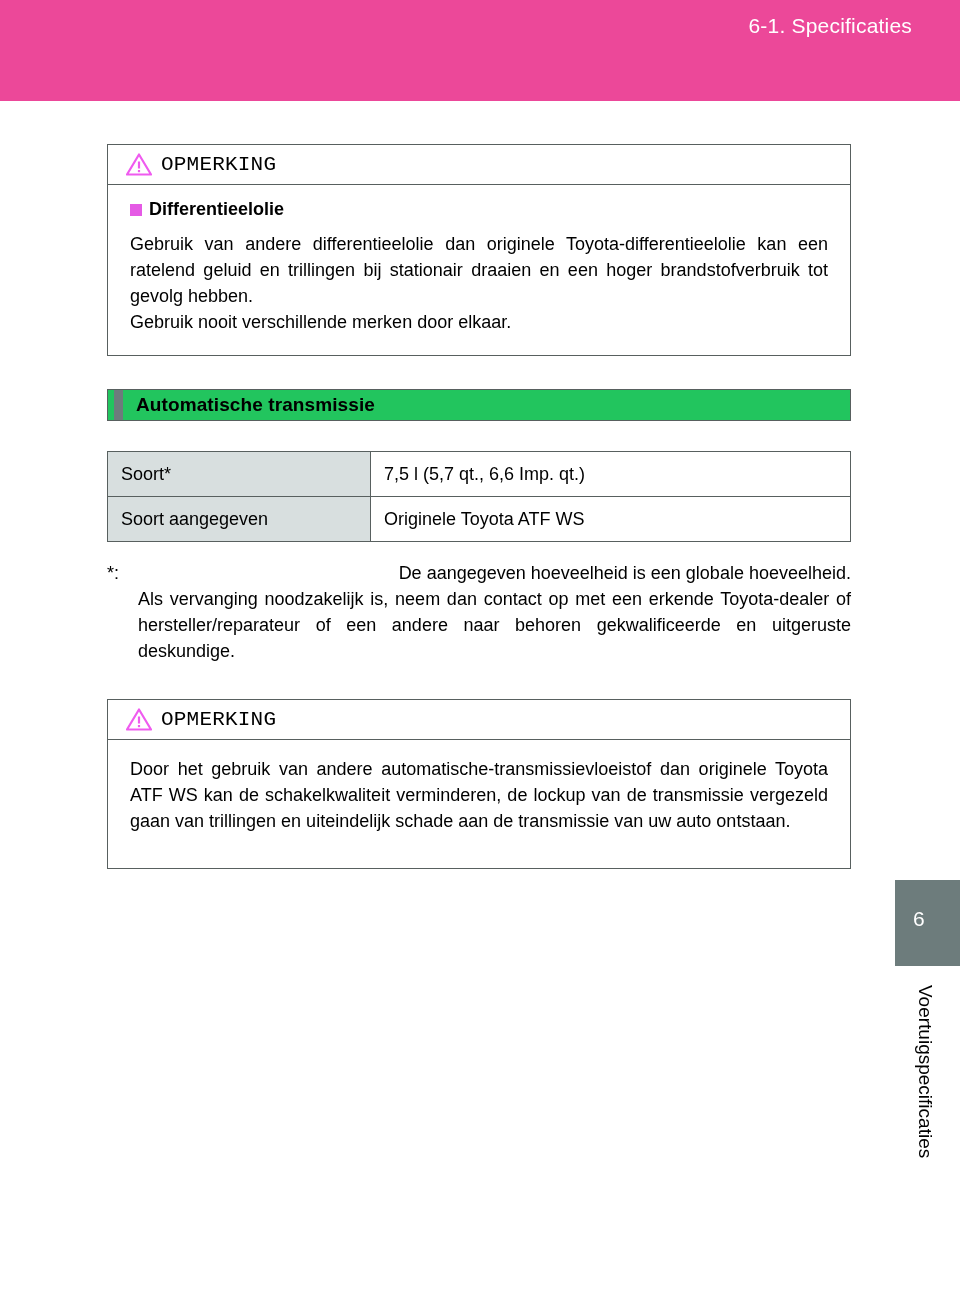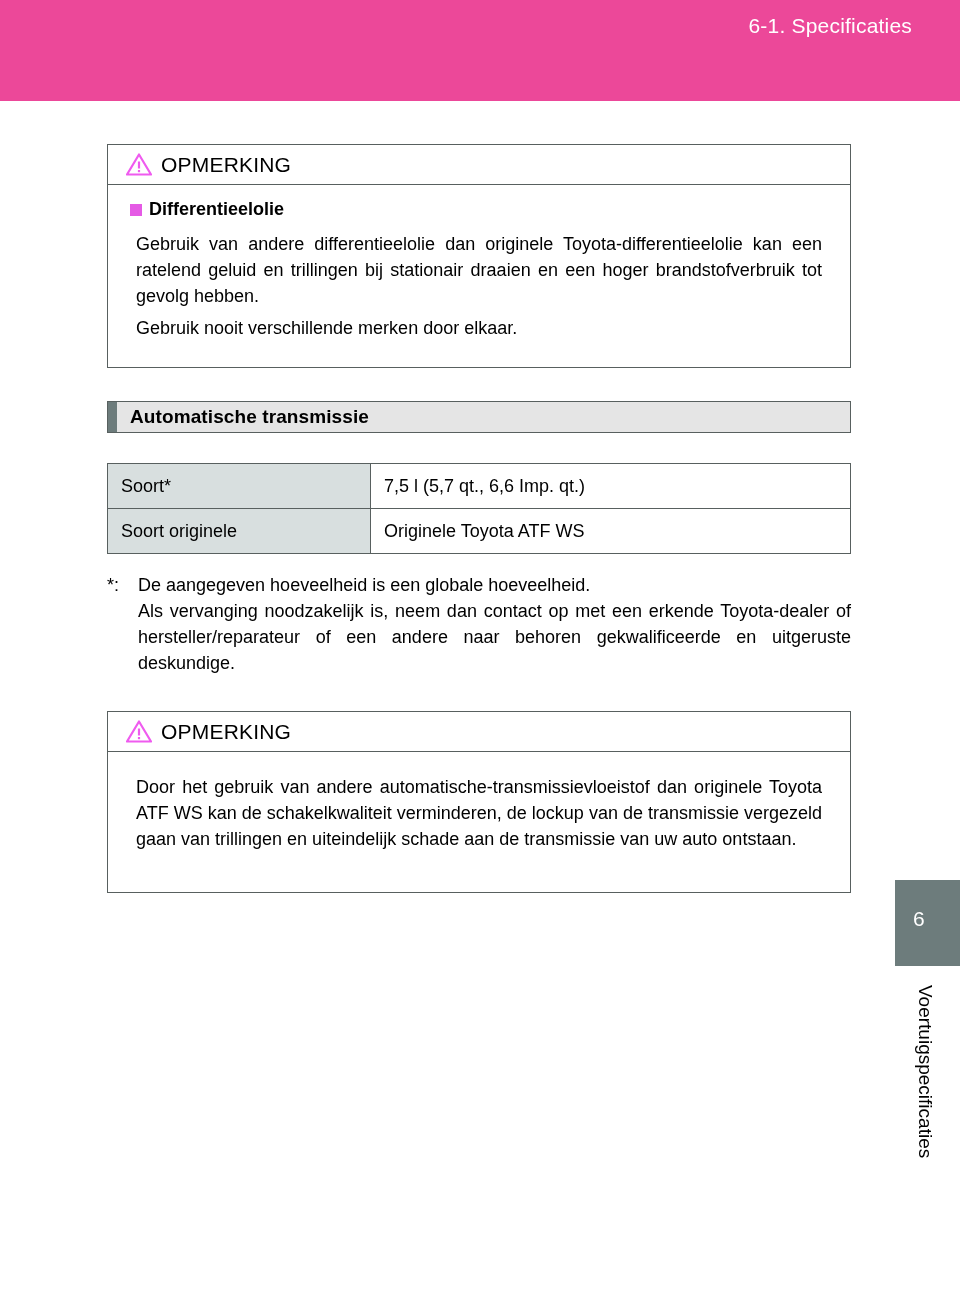--- a/index.html
+++ b/index.html
@@ -62,20 +62,21 @@
     width: 26px;
     height: 23px;
     margin-right: 9px;
     flex: 0 0 auto;
     display: block;
   }
   .notice-head-label {
     font-size: 21px;
     letter-spacing: 0.2px;
     color: #000000;
+    font-family: Liberation Mono, monospace;
   }
   .notice-body {
     padding: 14px 22px 20px 22px;
   }
 
   
   .sub-head {
     display: flex;
     align-items: center;
     font-size: 18px;
@@ -88,36 +89,37 @@
     height: 12px;
     background: #e55ae5;
     margin-right: 7px;
     flex: 0 0 auto;
     display: block;
   }
 
   .para {
     font-size: 18px;
     line-height: 26px;
-    margin: 6px;
+    margin: 0;
     text-align: justify;
     text-justify: inter-word;
   }
   .para.last { text-align: left; }
   .para + .para { margin-top: 0; }
 
   
   .section-title {
     border: 1px solid #58605f;
     box-sizing: border-box;
     width: 744px;
     height: 32px;
     display: flex;
     align-items: center;
-    background: #e5e5e5;
+    background: #22c55e;
+    padding-left: 6px;
   }
   .section-accent {
     width: 9px;
     height: 100%;
     background: #6d7c7c;
     flex: 0 0 auto;
   }
   .section-title-label {
     font-size: 19px;
     font-weight: bold;
@@ -154,21 +156,21 @@
   }
   .footnote-marker {
     flex: 0 0 auto;
     width: 31px;
   }
   .footnote-text {
     flex: 1 1 auto;
     text-align: justify;
     text-justify: inter-word;
   }
-  .footnote-text .nojust { text-align: left; }
+  .footnote-text .nojust { text-align: right; }
 
   
   .chapter-tab {
     position: absolute;
     left: 895px;
     top: 880px;
     width: 65px;
     height: 86px;
     background: #6d7c7c;
   }
@@ -250,21 +252,21 @@
     <span class="section-title-label">Automatische transmissie</span>
   </div>
 
   <table class="spec-table" style="margin-top:30px;">
     <tbody>
         <tr>
       <td class="key">Soort*</td>
       <td class="val">7,5 l (5,7 qt., 6,6 Imp. qt.)</td>
     </tr>
     <tr>
-      <td class="key">Soort originele</td>
+      <td class="key">Soort aangegeven</td>
       <td class="val">Originele Toyota ATF WS</td>
     </tr>
   </tbody>
     </table>
 
   <div class="footnote" style="margin-top:18px;">
     <span class="footnote-marker">*:</span>
     <span class="footnote-text">
       <span class="nojust" style="display:block;">De aangegeven hoeveelheid is een globale hoeveelheid.</span>
       <span style="display:block;text-align:justify;">Als vervanging noodzakelijk is, neem dan contact op met een erkende Toyota-dealer of hersteller/reparateur of een andere naar behoren gekwalificeerde en uitgeruste deskundige.</span>

